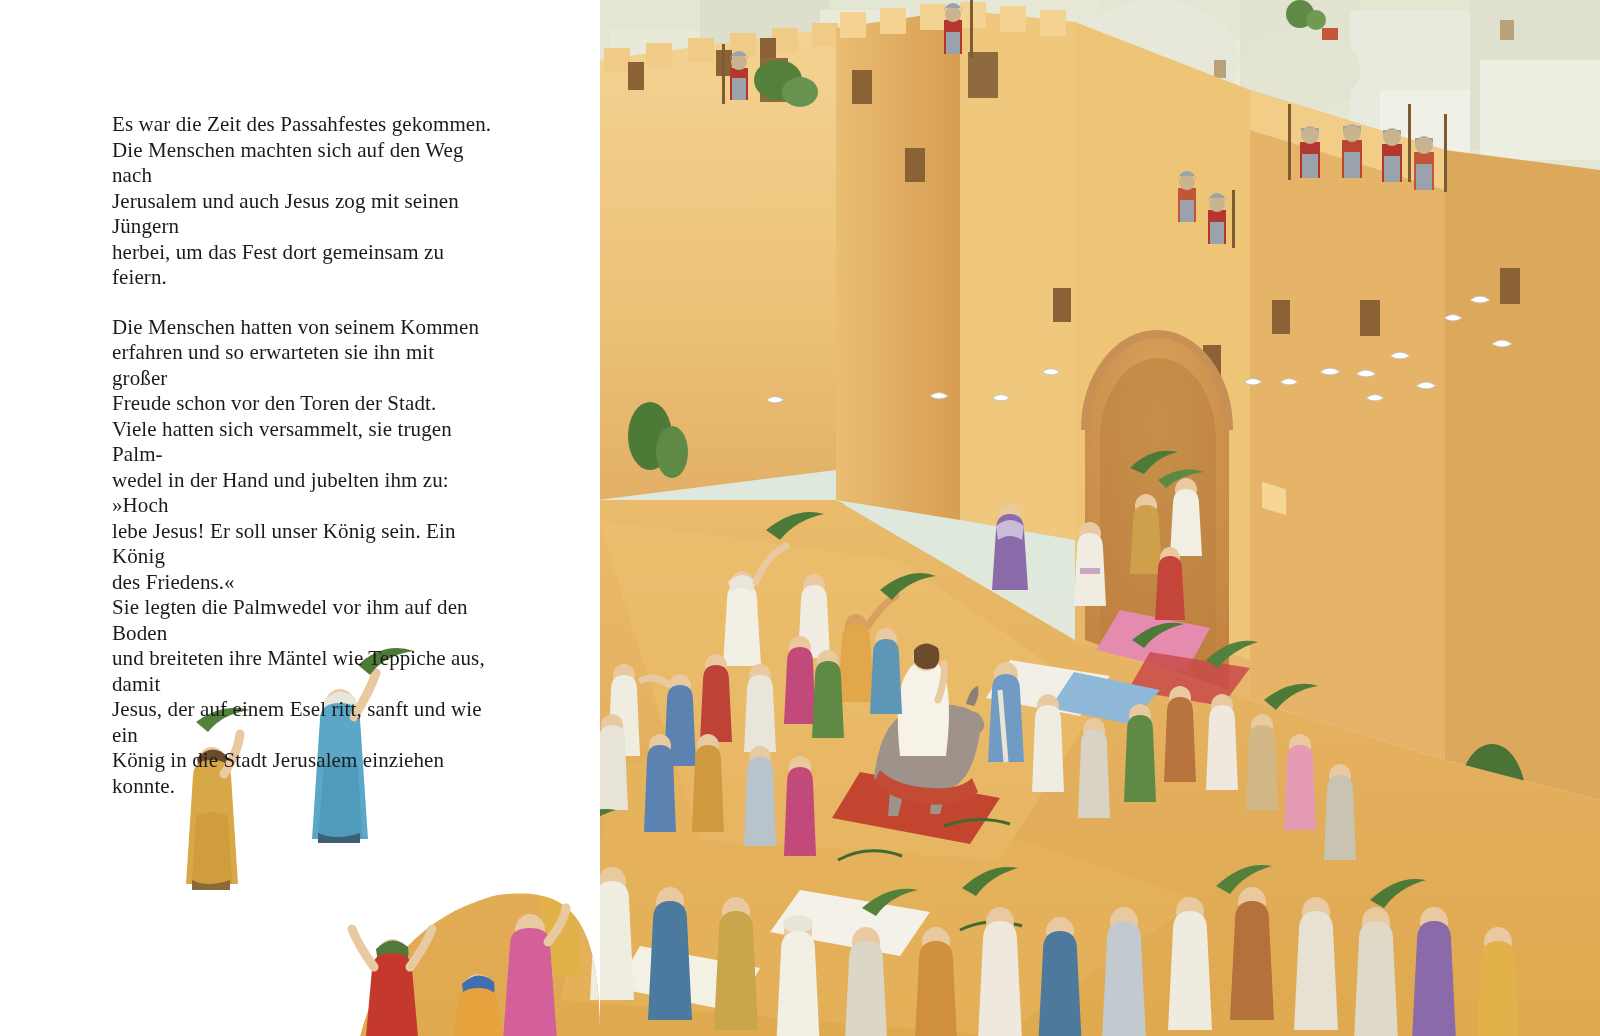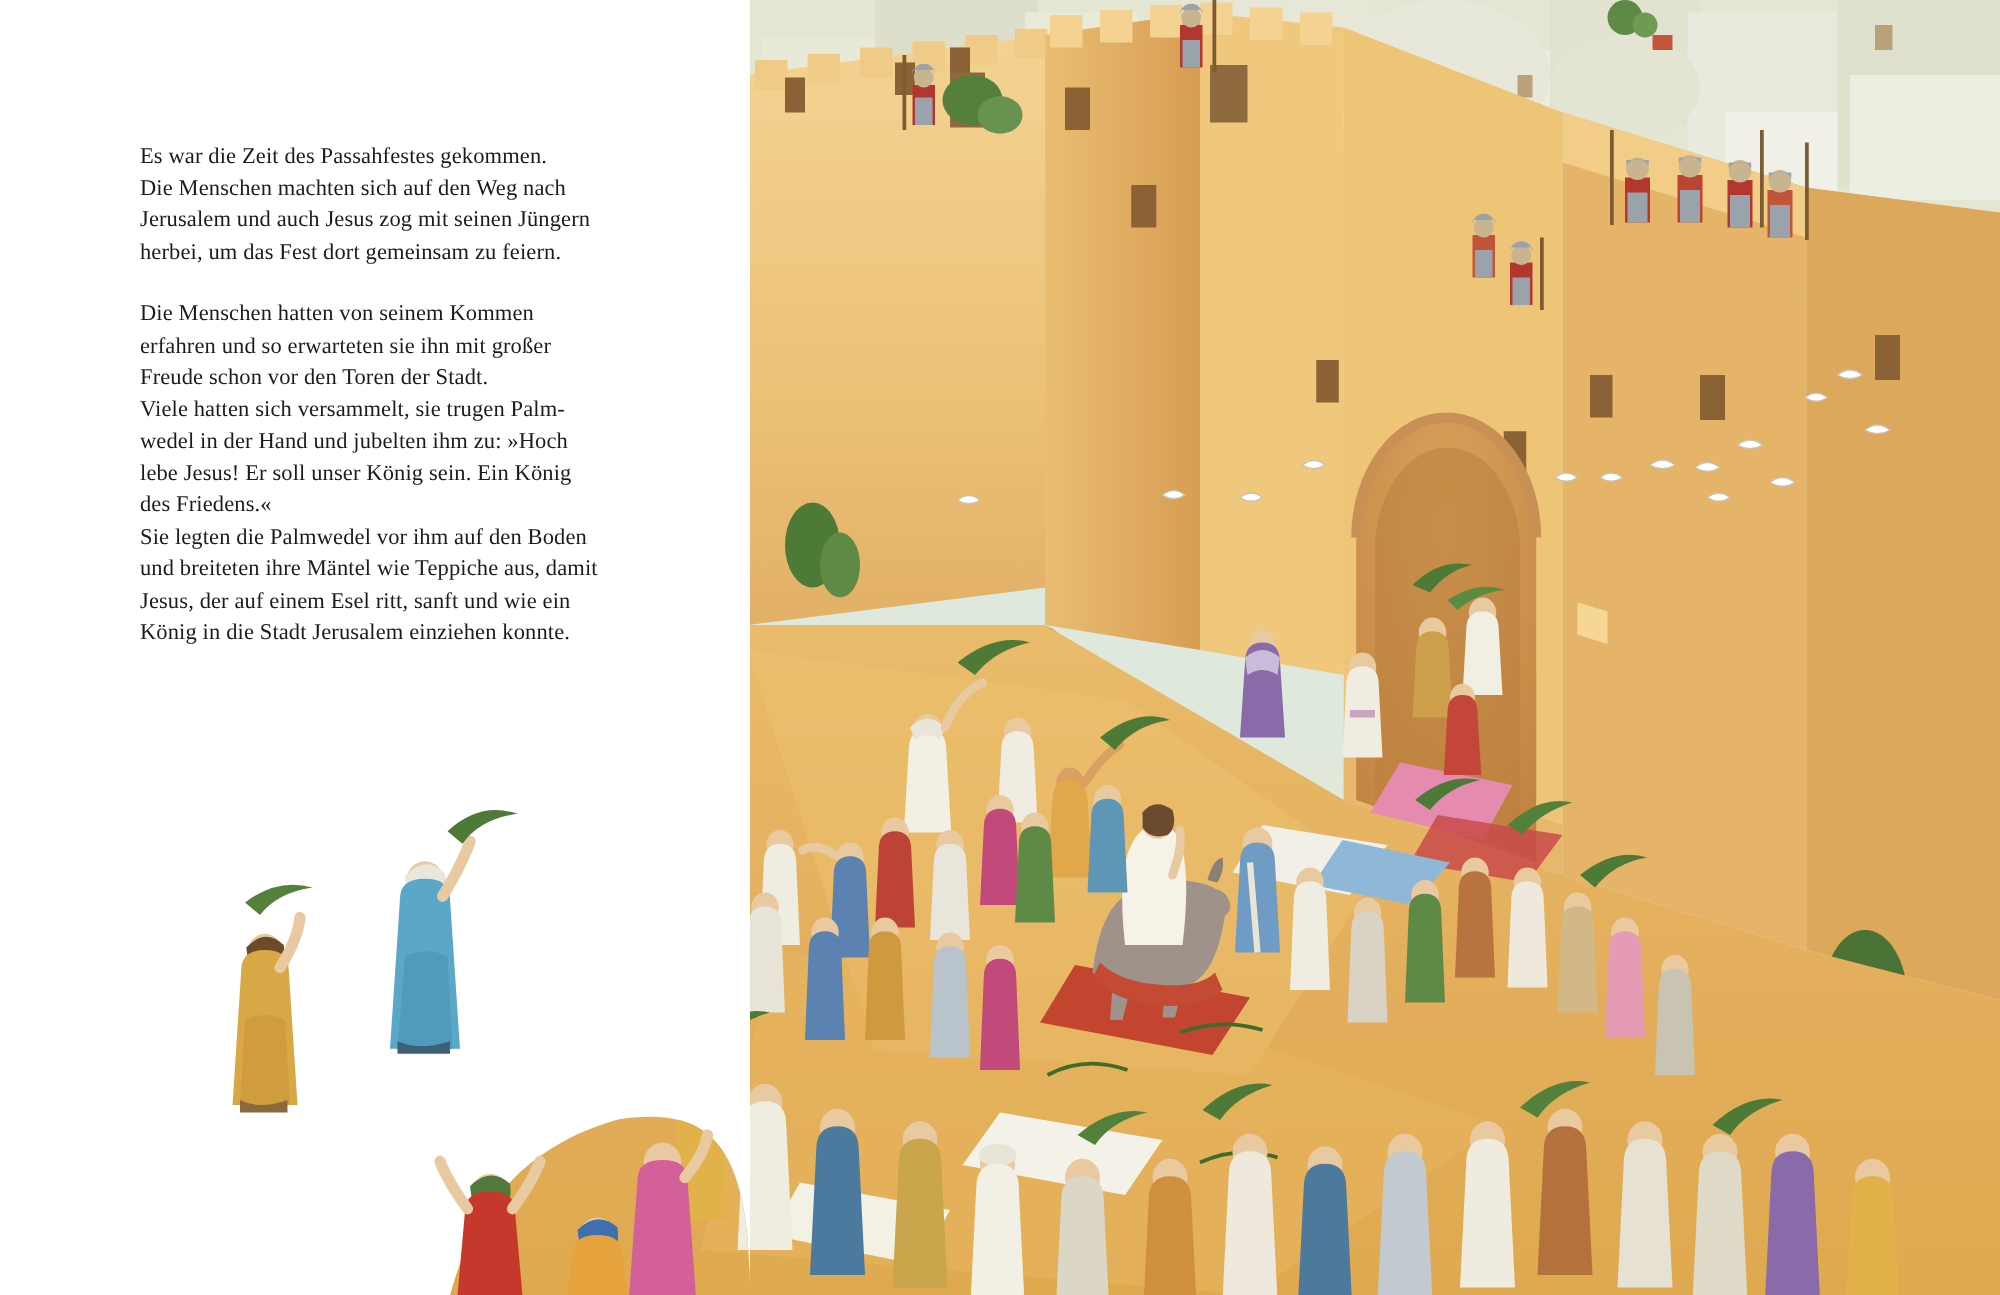--- a/index.html
+++ b/index.html
@@ -22,21 +22,21 @@
 
   
   .text-column {
     position: absolute;
     left: 112px;
     top: 112px;
     width: 380px;
   }
   .paragraph {
     font-family: "Liberation Serif", serif;
-    font-size: 18px;
+    font-size: 21px;
     line-height: 25.5px;
     color: #1d1b18;
     margin: 0 0 24px 0;
     white-space: pre-line;
     letter-spacing: 0.1px;
   }
   .paragraph:last-child { margin-bottom: 0; }
 
   
   .illustration {

